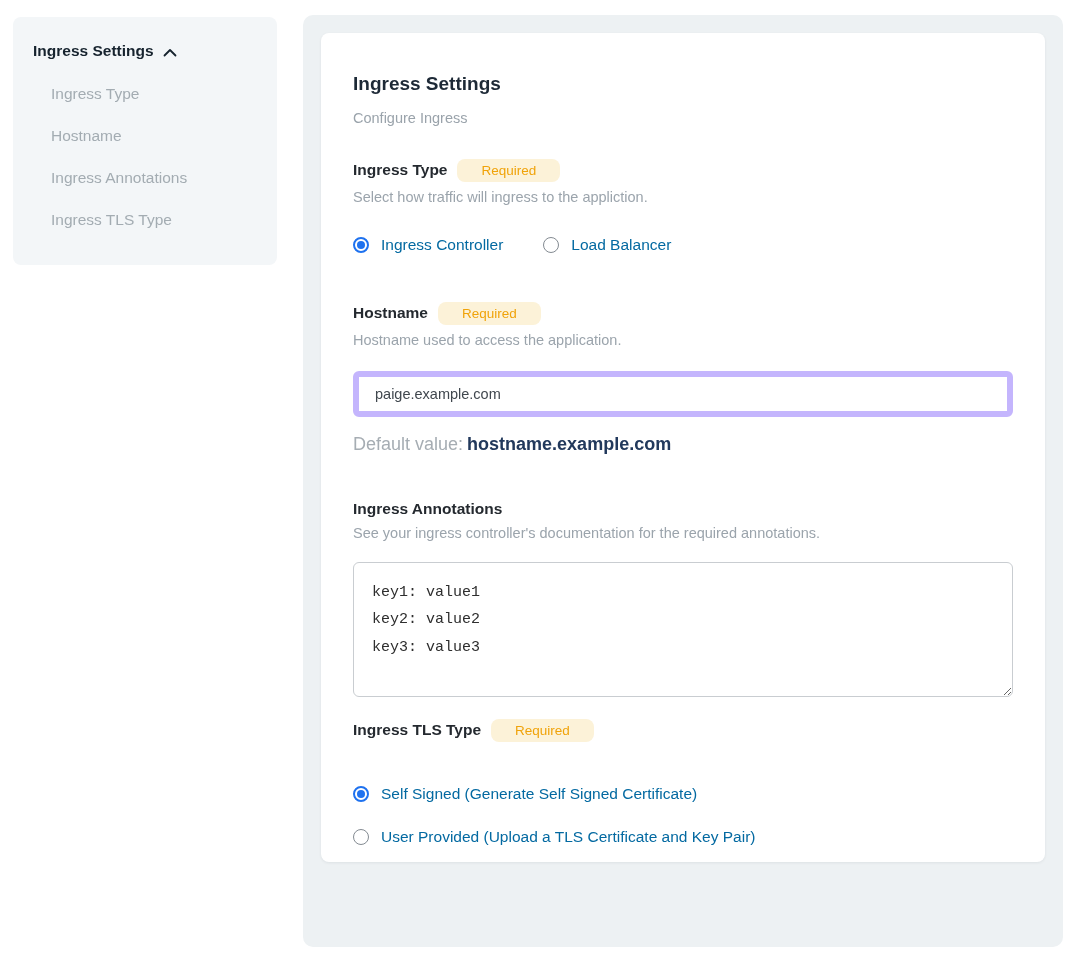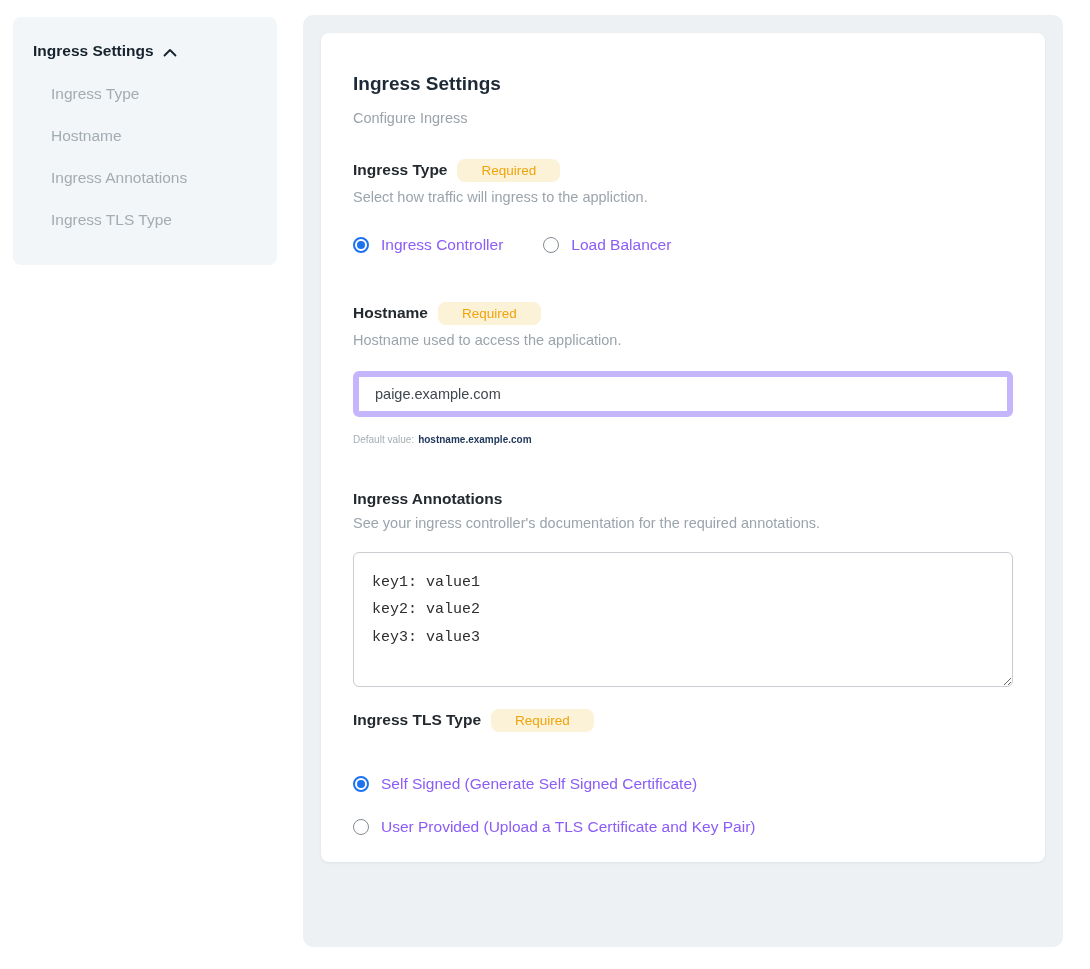--- a/index.html
+++ b/index.html
@@ -51,41 +51,41 @@
   .badge {
     display: inline-block; background: #fcf2d8; color: #f0a30a;
     font-size: 13.5px; line-height: 15px;
     padding: 4px 24px; border-radius: 8px;
   }
   .section-desc { margin-top: 7px; font-size: 14.5px; color: #9ba4ac; line-height: 17px; }
 
   .section-ingress-type { margin-top: 33px; }
   .radio-row-inline { margin-top: 30px; display: flex; align-items: center; gap: 40px; }
   .radio-option { display: flex; align-items: center; gap: 12px; cursor: pointer; }
-  .radio-label { font-size: 15.5px; color: #8b5cf6; font-weight: 500; }
+  .radio-label { font-size: 15.5px; color: #0369a1; font-weight: 500; }
   .radio {
     width: 16px; height: 16px; border-radius: 50%;
     flex: 0 0 auto; position: relative;
   }
   .radio.selected { border: 2px solid #1f72ef; background: #ffffff; }
   .radio.selected::after {
     content: ""; position: absolute; left: 2px; top: 2px;
     width: 8px; height: 8px; border-radius: 50%; background: #1f72ef;
   }
   .radio.unselected { border: 1.5px solid #848b92; background: #ffffff; }
 
   .section-hostname { margin-top: 48px; }
   .text-input {
     margin-top: 22px; width: 100%; height: 46px;
     border: 6px solid #c4b5fd; border-radius: 6px;
     padding: 0 16px; font-size: 14.5px; color: #40474e;
     font-family: "Liberation Sans", sans-serif;
     background: #ffffff; outline: none; display: block;
   }
-  .default-line { margin-top: 17px; font-size: 10px; color: #a6adb3; }
+  .default-line { margin-top: 17px; font-size: 18px; color: #a6adb3; }
   .default-value { color: #22395c; font-weight: 700; margin-left: 4px; }
 
   .section-annotations { margin-top: 45px; }
   .annotations-textarea {
     margin-top: 20px; width: 100%; height: 135px;
     border: 1px solid #c9cdd1; border-radius: 6px;
     padding: 16px 18px;
     font-family: "Liberation Mono", "DejaVu Sans Mono", monospace;
     font-size: 15px; line-height: 27.5px; color: #2e2e2e;
     resize: both; outline: none; display: block; background: #ffffff;

